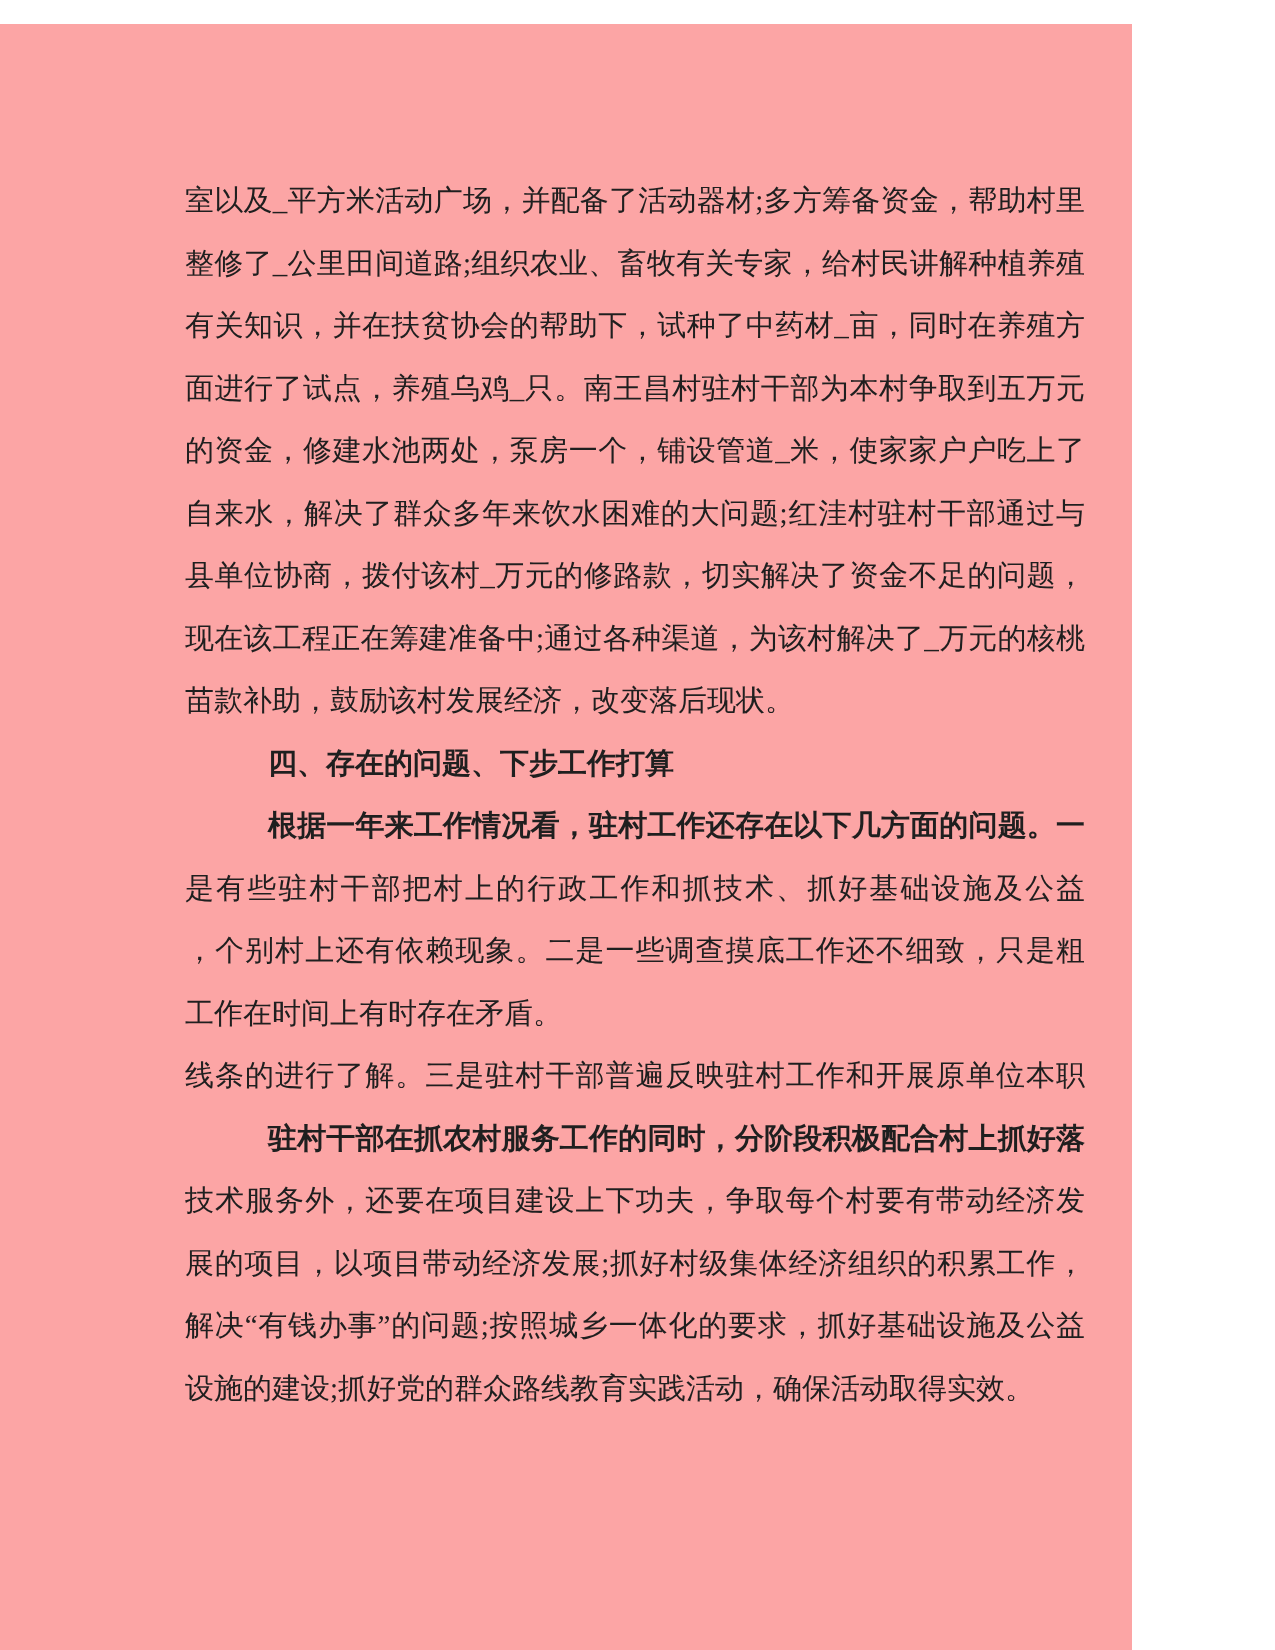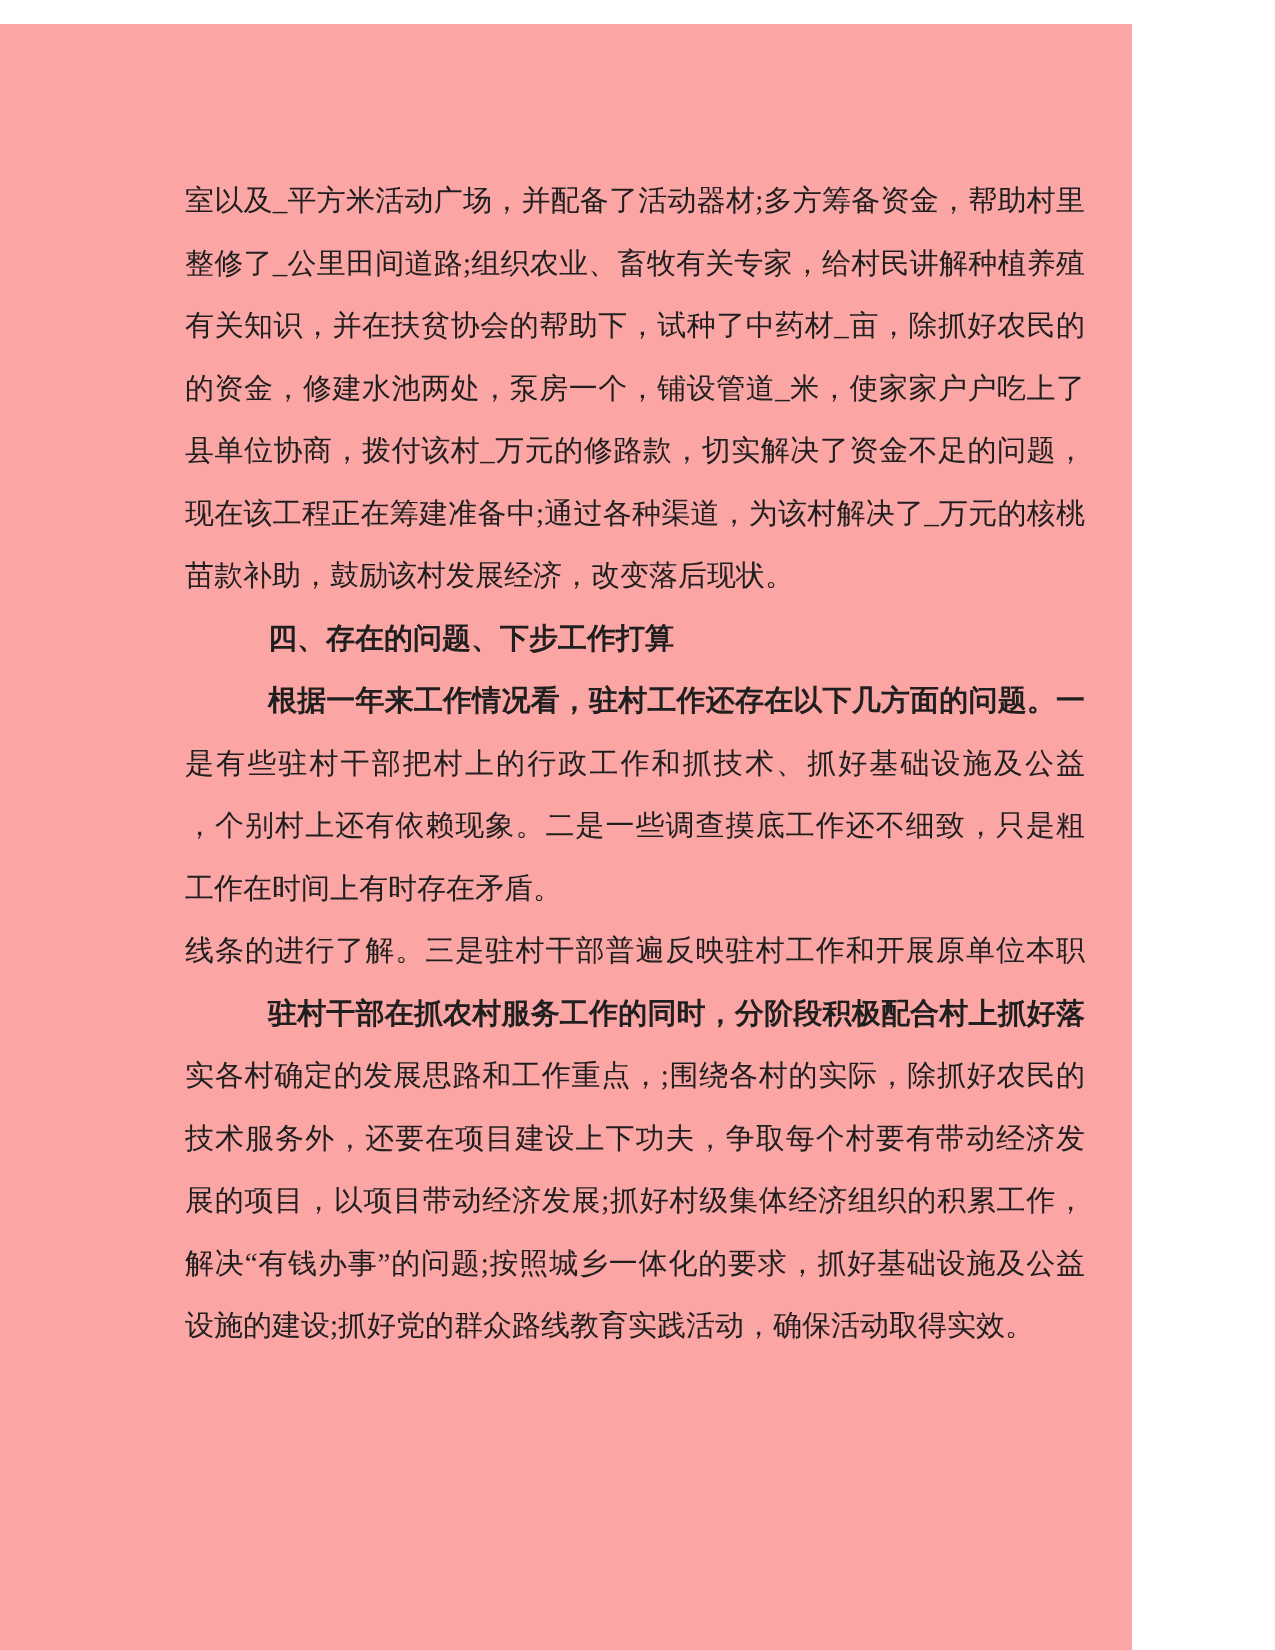--- a/index.html
+++ b/index.html
@@ -39,31 +39,32 @@
     font-weight: bold;
   }
 </style>
 </head>
 <body>
 
 <div class="page">
   <div class="content" id="document-content">
       <div class="line">室以及_平方米活动广场，并配备了活动器材;多方筹备资金，帮助村里</div>
       <div class="line">整修了_公里田间道路;组织农业、畜牧有关专家，给村民讲解种植养殖</div>
-      <div class="line">有关知识，并在扶贫协会的帮助下，试种了中药材_亩，除抓好农民的</div>
+      <div class="line">有关知识，并在扶贫协会的帮助下，试种了中药材_亩，同时在养殖方</div>
+      <div class="line">面进行了试点，养殖乌鸡_只。南王昌村驻村干部为本村争取到五万元</div>
       <div class="line">的资金，修建水池两处，泵房一个，铺设管道_米，使家家户户吃上了</div>
+      <div class="line">自来水，解决了群众多年来饮水困难的大问题;红洼村驻村干部通过与</div>
       <div class="line">县单位协商，拨付该村_万元的修路款，切实解决了资金不足的问题，</div>
       <div class="line">现在该工程正在筹建准备中;通过各种渠道，为该村解决了_万元的核桃</div>
       <div class="line short">苗款补助，鼓励该村发展经济，改变落后现状。</div>
       <div class="line short indent">四、存在的问题、下步工作打算</div>
       <div class="line indent">根据一年来工作情况看，驻村工作还存在以下几方面的问题。一</div>
       <div class="line">是有些驻村干部把村上的行政工作和抓技术、抓好基础设施及公益</div>
       <div class="line">，个别村上还有依赖现象。二是一些调查摸底工作还不细致，只是粗</div>
       <div class="line short">工作在时间上有时存在矛盾。</div>
       <div class="line">线条的进行了解。三是驻村干部普遍反映驻村工作和开展原单位本职</div>
       <div class="line indent">驻村干部在抓农村服务工作的同时，分阶段积极配合村上抓好落</div>
-      <div class="line">实各村确定的发展思路和工作重点，;围绕各村的实际，除抓好农民的</div>
       <div class="line">技术服务外，还要在项目建设上下功夫，争取每个村要有带动经济发</div>
       <div class="line">展的项目，以项目带动经济发展;抓好村级集体经济组织的积累工作，</div>
       <div class="line">解决“有钱办事”的问题;按照城乡一体化的要求，抓好基础设施及公益</div>
       <div class="line short">设施的建设;抓好党的群众路线教育实践活动，确保活动取得实效。</div>
     </div>
 </div>
 
 </body></html>

